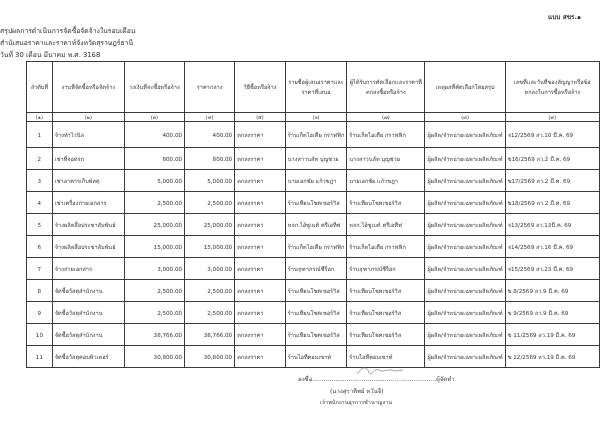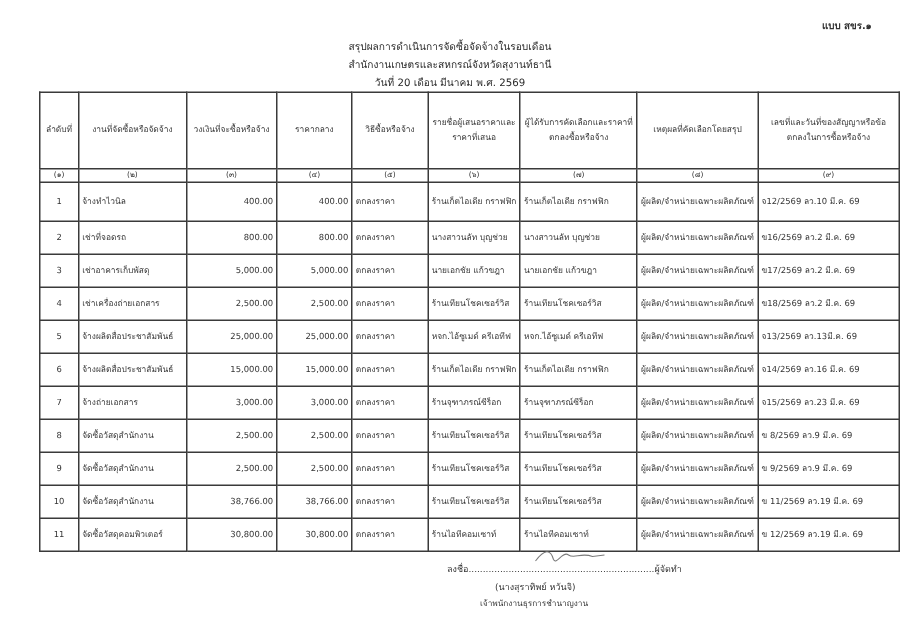--- a/index.html
+++ b/index.html
@@ -1,19 +1,19 @@
 <!DOCTYPE html>
 <html><head>
 <meta charset="utf-8">
 <style>
   html, body { margin:0; padding:0; }
   body { width:600px; height:422px; background:#ffffff; position:relative; overflow:hidden;
          font-family:"DejaVu Sans", sans-serif; color:#2a2a2a; }
   .form-code { position:absolute; left:548px; top:12px; font-size:6.5px; color:#333;font-weight:bold; }
-  .title { position:absolute; left:0; width:600px; text-align:center; font-size:6.8px; color:#2b2b2b; }
+  .title { position:absolute; left:0; width:600px; font-size:6.8px; color:#2b2b2b; }
   .t1 { top:25px; } .t2 { top:37px; } .t3 { top:49px; }
   table.grid { position:absolute; left:26px; top:61px; border-collapse:collapse; table-layout:fixed; }
   table.grid td, table.grid th { border:1px solid #3a3a3a; font-size:5.6px; font-weight:normal;
         padding:0 2px; color:#333; overflow:hidden; white-space:nowrap; }
   table.grid th { text-align:center; vertical-align:middle; line-height:10px; white-space:normal; }
   tr.hdr th { height:50px; }
   tr.num td { height:8px; text-align:center; font-size:5px; line-height:8px; }
   tr.data td { height:21px; line-height:8px; }
   tr.data.first td { height:25px; }
   td.c-no { text-align:center; }
@@ -24,22 +24,22 @@
   .sign1 { left:298px; top:374px; }
   .sign2 { left:330px; top:386px; }
   .sign3 { left:320px; top:398px; font-size:5.5px; }
   .sig-scribble { position:absolute; left:355px; top:364px; }
 </style>
 </head>
 <body>
 
 <div class="form-code">แบบ สขร.๑</div>
 <div class="title t1">สรุปผลการดำเนินการจัดซื้อจัดจ้างในรอบเดือน</div>
-<div class="title t2">สำนักงานเกษตรและสหกรณ์จังหวัดสุงานท์ธานี</div>
-<div class="title t3">วันที่ 20  เดือน มีนาคม พ.ศ.  2569</div>
+<div class="title t2">สำนัเสนอราคาและราคาท์จังหวัดสุราษฎร์ธานี</div>
+<div class="title t3">วันที่ 30  เดือน มีนาคม พ.ศ.  3168</div>
 
 <table class="grid">
   <colgroup>
     <col style="width:27px">
       <col style="width:73px">
       <col style="width:65px">
       <col style="width:53px">
     <col style="width:54px">
       <col style="width:59px">
       <col style="width:81px">

